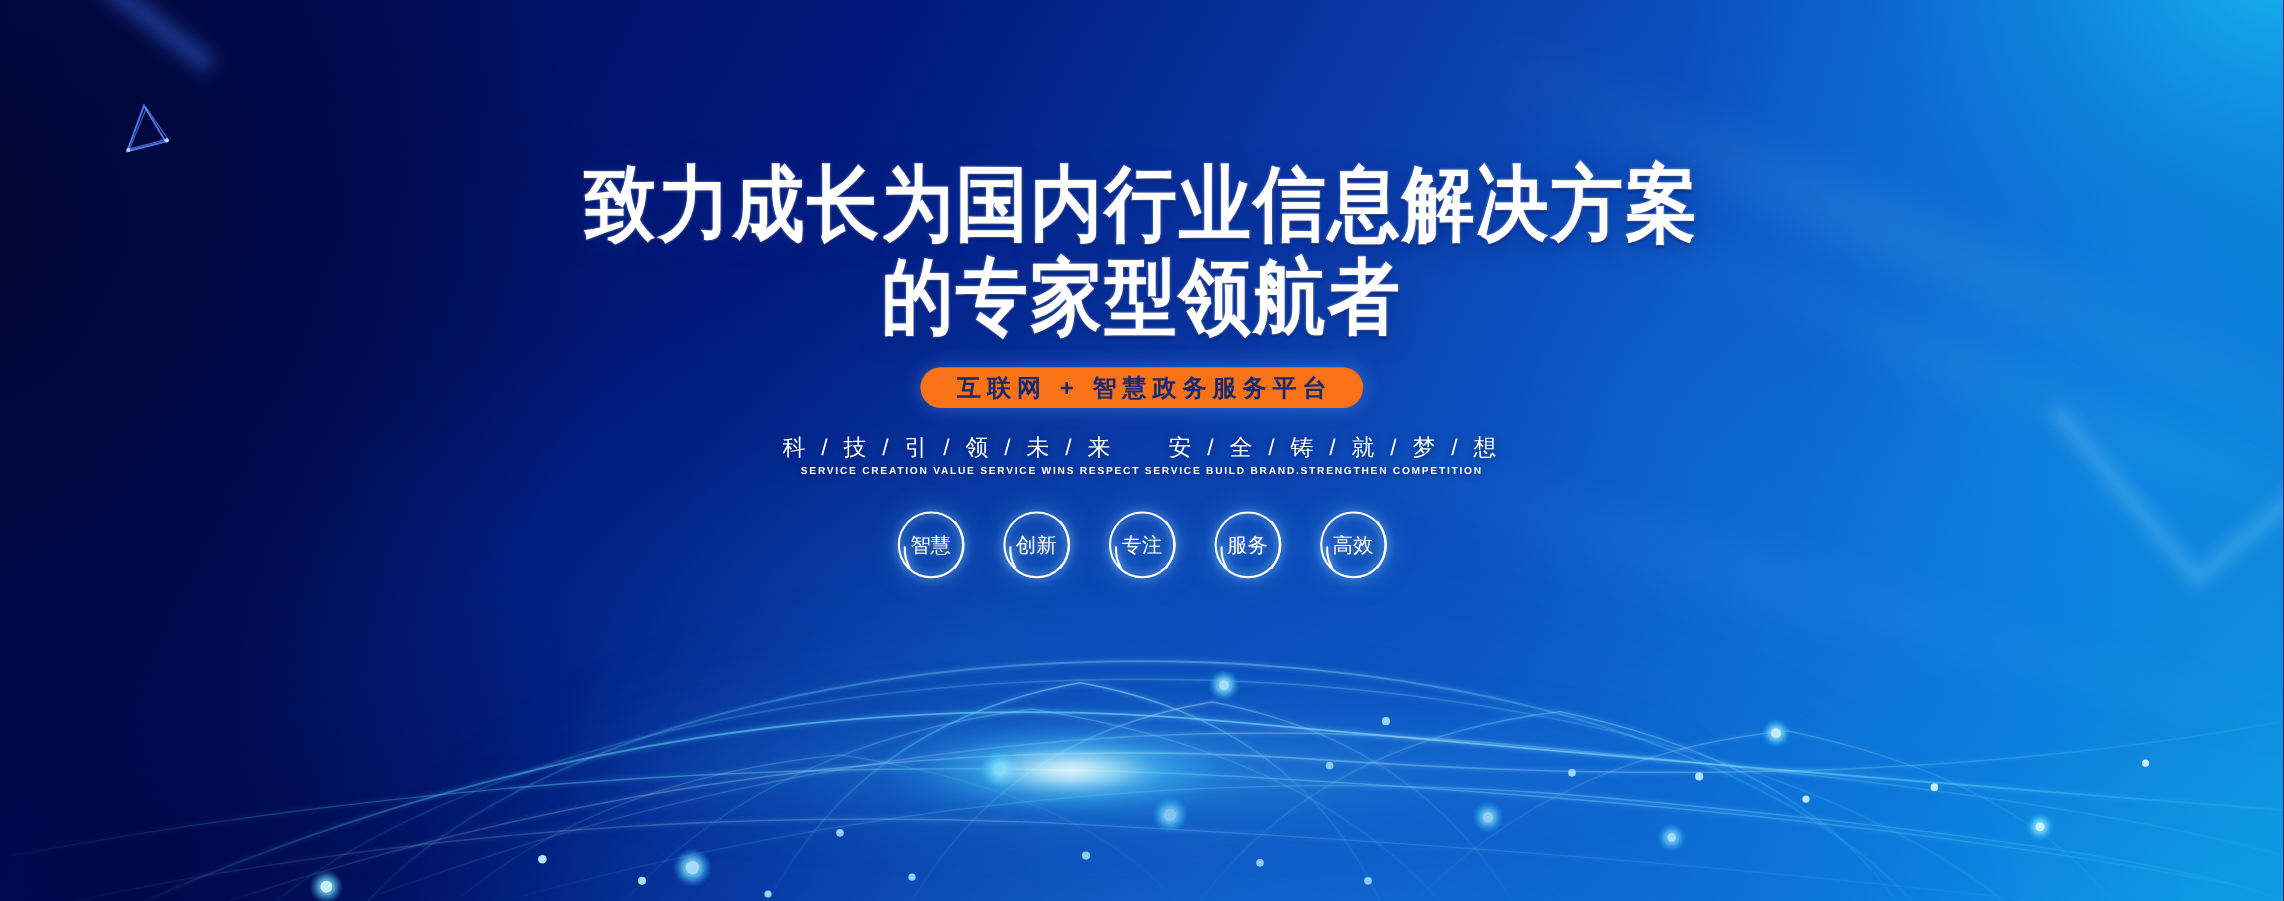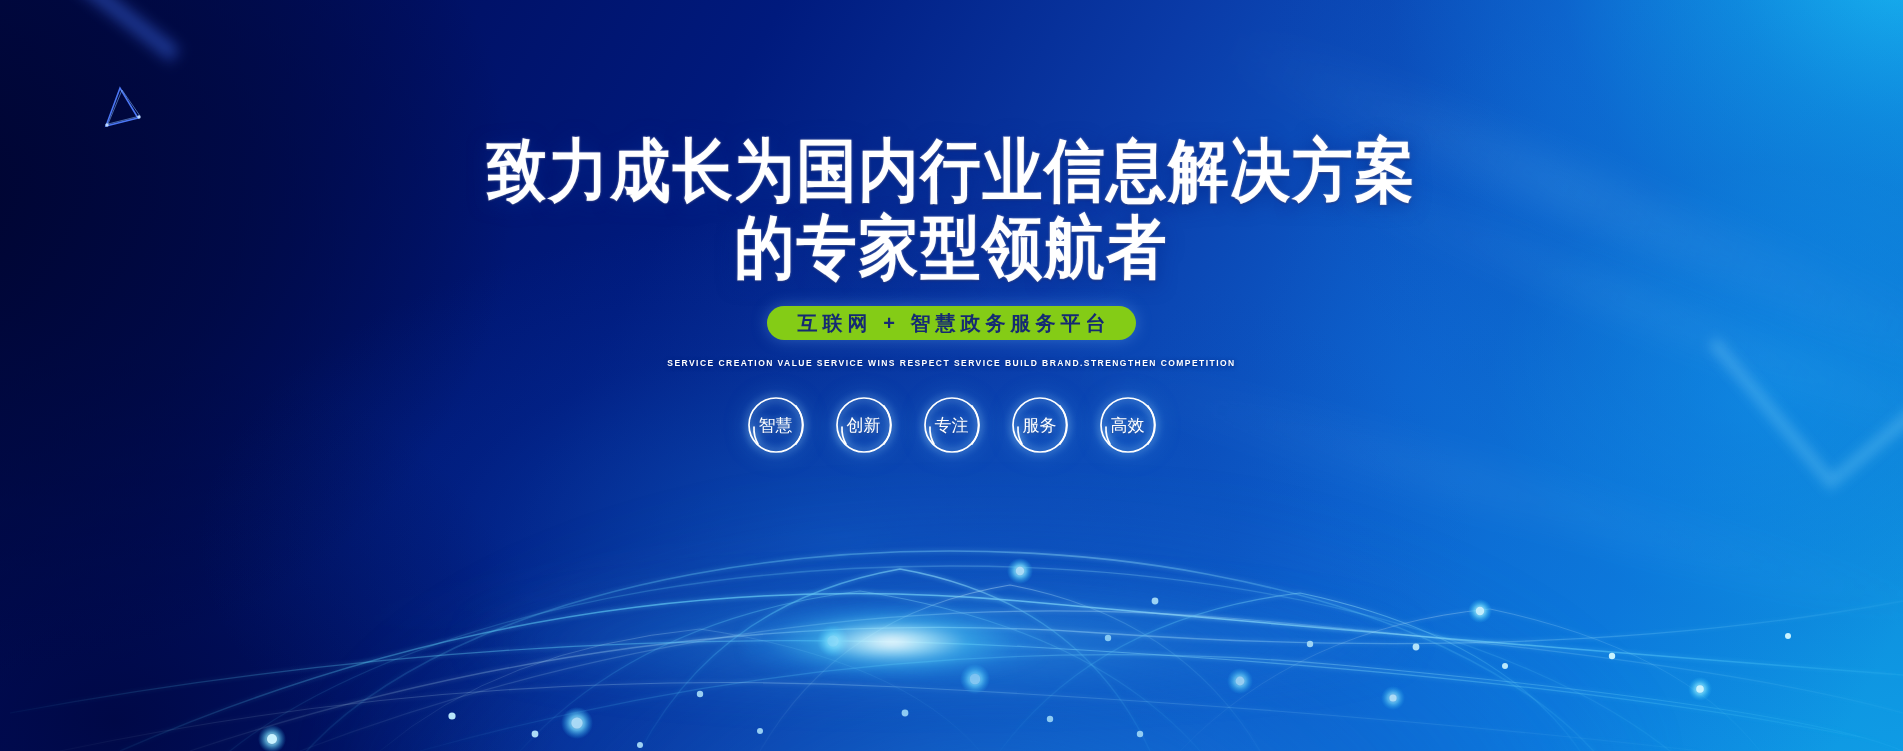--- a/index.html
+++ b/index.html
@@ -175,21 +175,21 @@
   }
   .headline .hl-line{ display:block; white-space:nowrap; }
 
   .pill{
     margin-top:38px;
     height:34px;
     padding:0 26px;
     display:inline-flex;
     align-items:center;
     justify-content:center;
-    background:#84cc16;
+    background:#f97316;
     border-radius:20px;
     color:#152a72;
     font-size:20px;
     font-weight:700;
     letter-spacing:5px;
     text-indent:5px;
     white-space:nowrap;
     box-shadow:0 0 16px rgba(120,190,255,0.35);
   }
 
@@ -198,21 +198,20 @@
     color:#ffffff;
     font-size:19px;
     font-weight:500;
     letter-spacing:4px;
     white-space:nowrap;
     text-shadow:0 1px 6px rgba(0,30,110,0.8);
   }
   .subtitle .gap{ display:inline-block; width:26px; }
 
   .eng{
-    margin-top:17px;
     text-align:center;
     color:#ffffff;
     font-size:8.5px;
     font-weight:700;
     letter-spacing:1.45px;
     line-height:13px;
     white-space:nowrap;
     text-shadow:0 1px 4px rgba(0,30,110,0.85);
   }
   .eng span{ display:block; }
@@ -367,20 +366,25 @@
 
   <div class="content">
 
     <div class="headline">
       <span class="hl-line">致力成长为国内行业信息解决方案</span>
       <span class="hl-line">的专家型领航者</span>
     </div>
 
     <div class="pill">互联网 + 智慧政务服务平台</div>
 
+    <div class="subtitle">
+      <span>科 / 技 / 引 / 领 / 未 / 来</span>
+      <span class="gap"></span>
+      <span>安 / 全 / 铸 / 就 / 梦 / 想</span>
+    </div>
 
     <div class="eng">
       <span>SERVICE CREATION VALUE SERVICE WINS RESPECT SERVICE BUILD BRAND.STRENGTHEN COMPETITION</span>
     </div>
 
     <div class="badges">
 
       <div class="badge">
         <svg class="ring-svg" viewBox="0 0 76 76">
           <circle cx="38" cy="38" r="27" fill="none" stroke="#ffffff" stroke-width="1.7"></circle>

